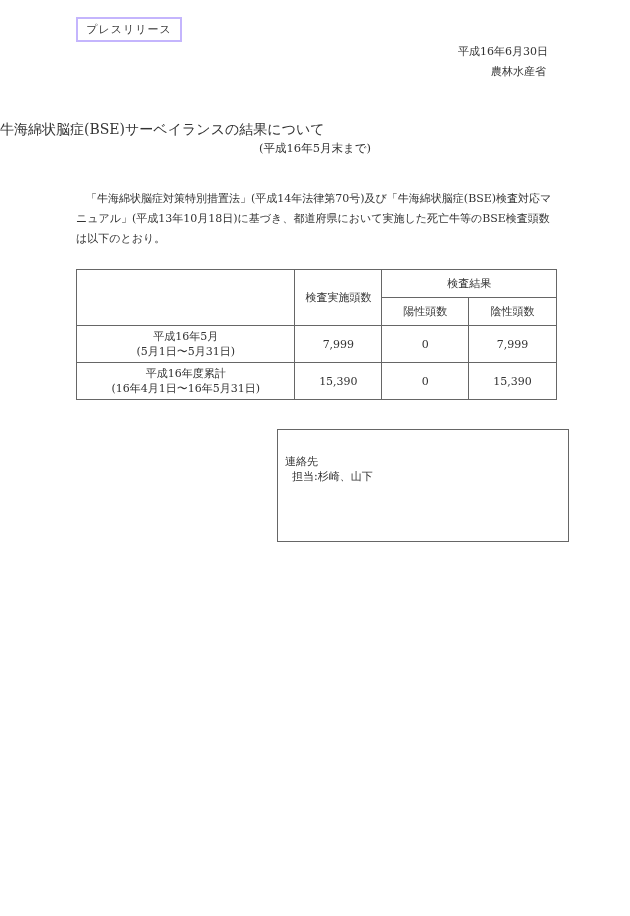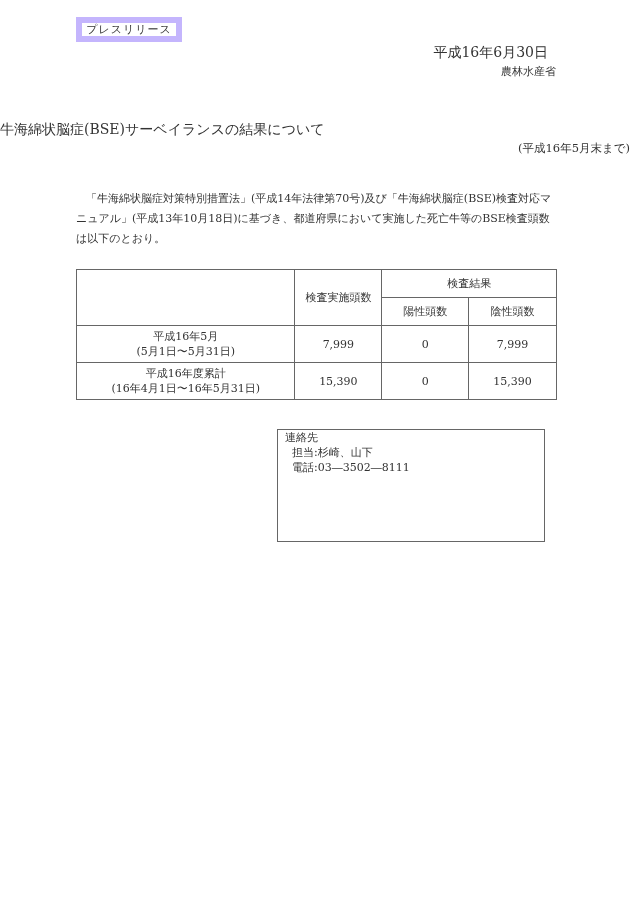--- a/index.html
+++ b/index.html
@@ -3,46 +3,46 @@
 <meta charset="utf-8">
 <style>
   html, body { margin:0; padding:0; }
   body {
     width:630px; height:916px; background:#ffffff; position:relative; overflow:hidden;
     font-family:"DejaVu Serif","Liberation Serif",serif; color:#333333;
   }
   .abs { position:absolute; }
   .press-box {
     left:76px; top:17px; width:106px; height:25px;
-    border:6px solid #c4b5fd; box-sizing:border-box;
+    border:2px solid #c4b5fd; box-sizing:border-box;
     font-size:11px; display:flex; align-items:center; justify-content:center;
     letter-spacing:1px; font-family:"DejaVu Sans","Liberation Sans",sans-serif;
   }
-  .date { right:82px; top:44px; font-size:14px; text-align:right; }
-  .ministry { right:74px; top:64px; font-size:11px; text-align:right; }
+  .date { right:82px; top:44px; font-size:11px; text-align:right; }
+  .ministry { right:84px; top:64px; font-size:11px; text-align:right; }
   .title { left:0; width:584px; top:121px; font-size:14px; text-align:left; }
-  .subtitle { left:0; width:630px; top:141px; font-size:11.5px; text-align:right; }
+  .subtitle { left:0; width:630px; top:141px; font-size:11.5px; text-align:center; }
   .body-text {
     left:76px; top:189px; width:480px; font-size:11px; line-height:20px;
     text-indent:10px;
   }
   table.results {
     position:absolute; left:76px; top:269px; width:481px; border-collapse:collapse;
     font-size:11px;
   }
   table.results td {
     border:1.5px solid #666; text-align:center; vertical-align:middle; padding:0;
   }
   .r-h1 td { height:27px; }
   .r-h2 td { height:27px; }
   .r-b td { height:36px; line-height:15px; }
   .contact {
-    left:277px; top:429px; width:268px; height:113px;
+    left:277px; top:429px; width:292px; height:113px;
     border:1px solid #666; box-sizing:border-box;
-    font-size:11px; line-height:15px; padding:0 0 0 7px;
+    font-size:11px; line-height:15px; padding:24px 0 0 7px;
   }
   .contact div { white-space:pre; }
 </style>
 </head>
 <body>
 
 <div class="abs press-box">
   <span>プレスリリース</span>
 </div>
 
@@ -88,14 +88,13 @@
     <td>15,390</td>
     <td>0</td>
     <td>15,390</td>
   </tr>
 </tbody>
   </table>
 
 <div class="abs contact">
   <div>連絡先</div>
   <div>  担当:杉崎、山下</div>
-  <div>  電話:03―3502―8111</div>
 </div>
 
 </body></html>

